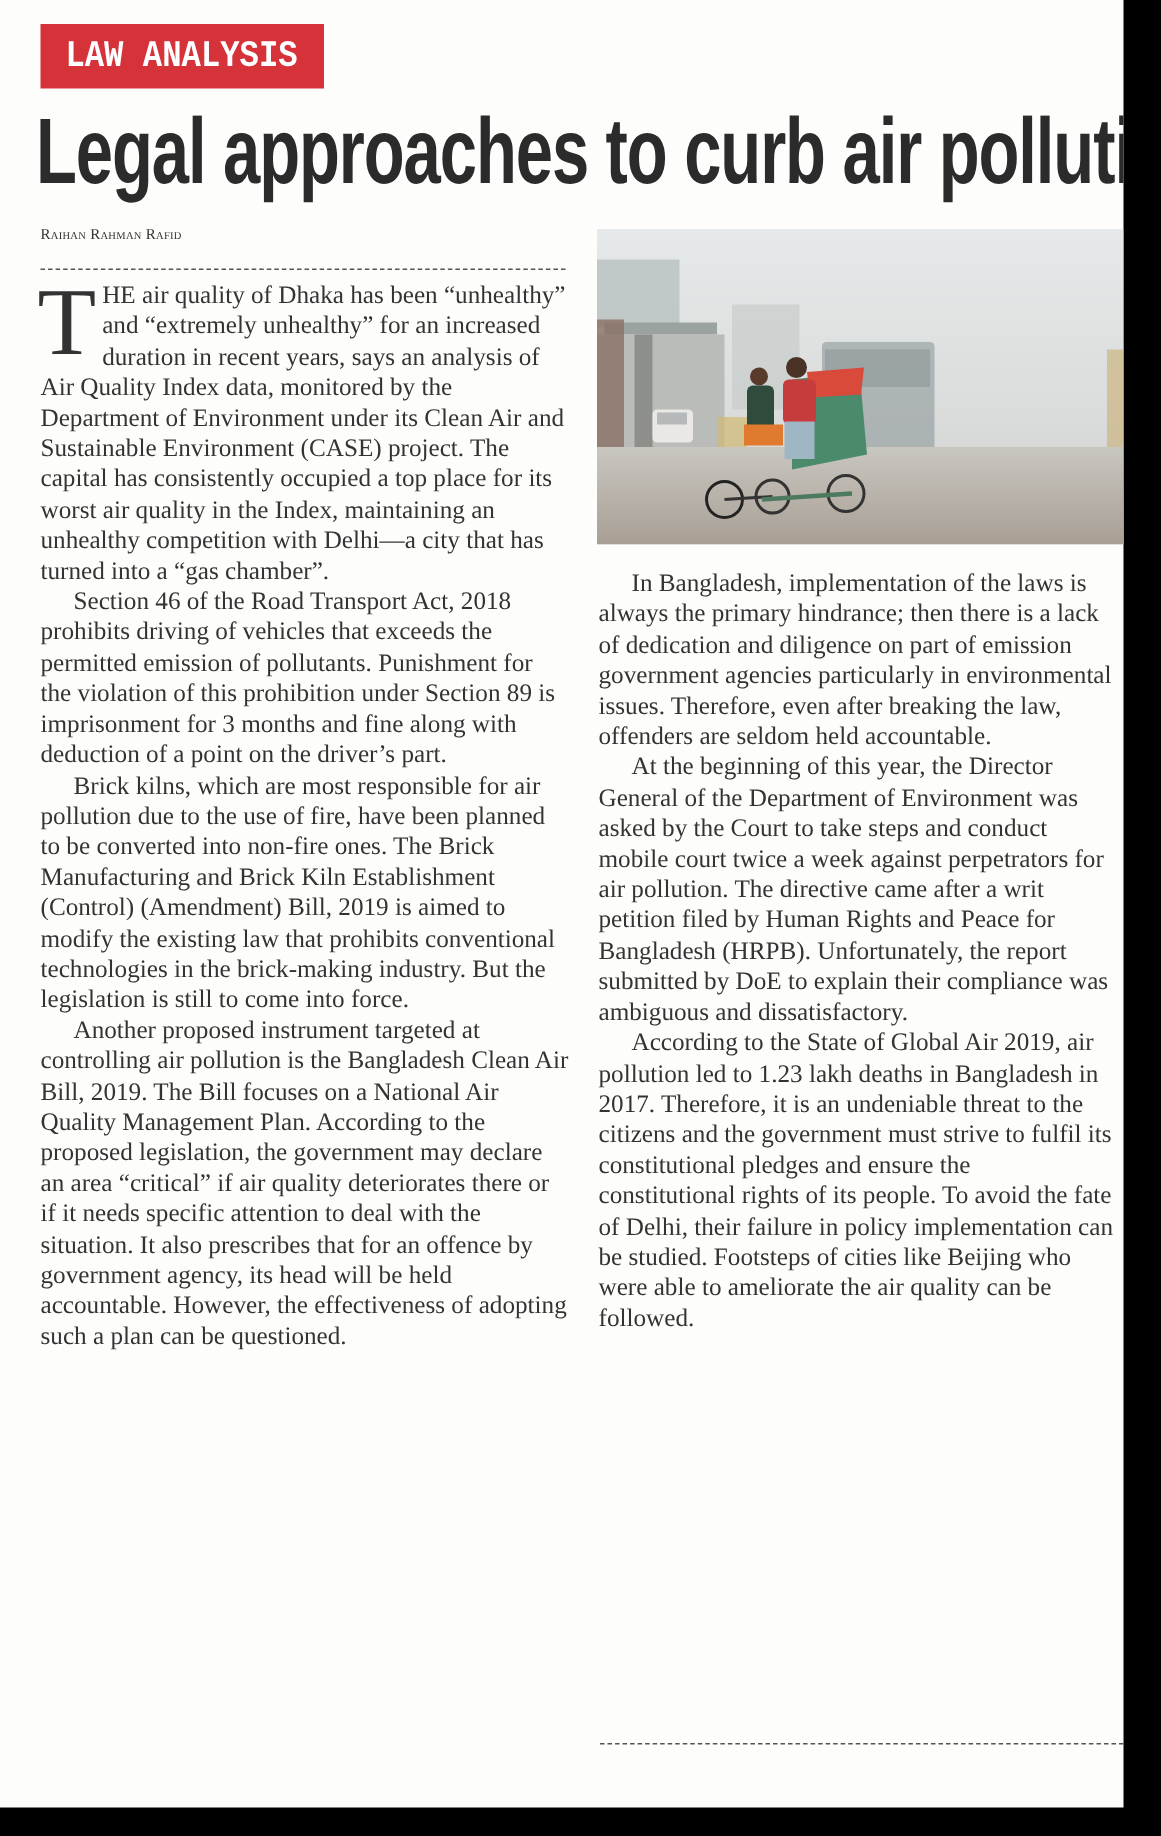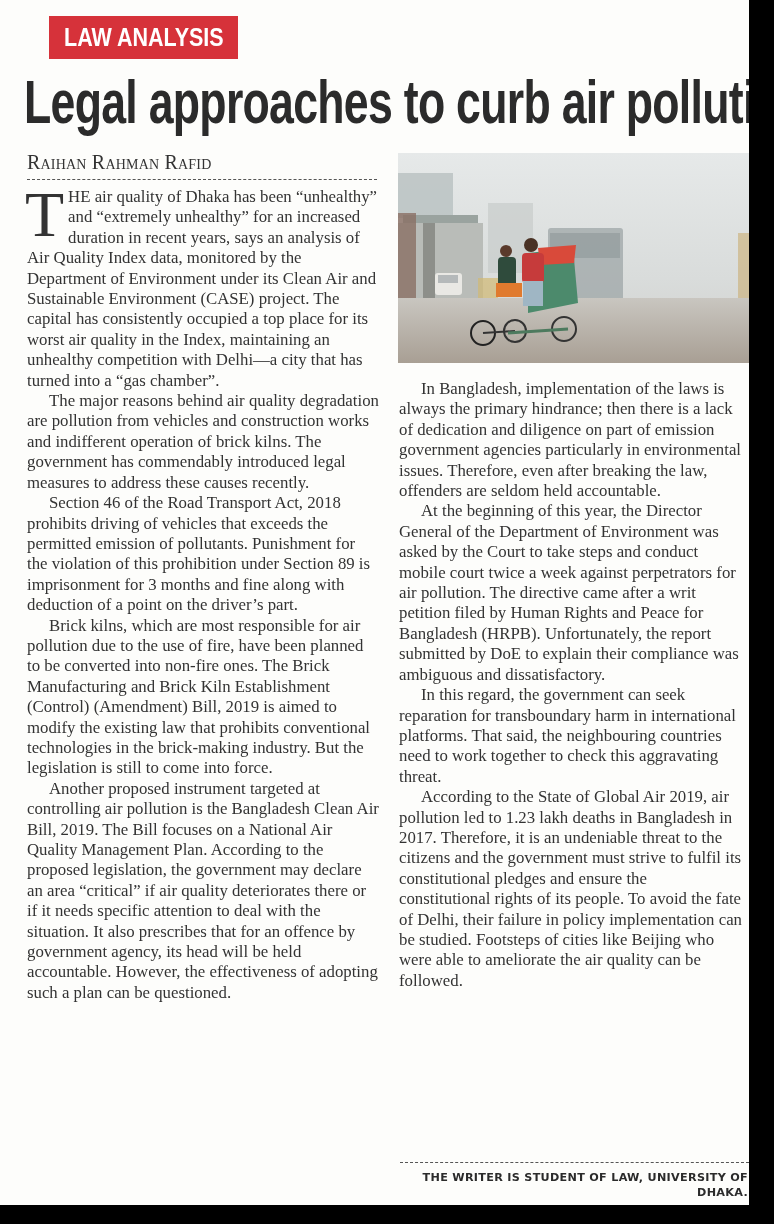--- a/index.html
+++ b/index.html
@@ -4,35 +4,34 @@
 <style>
   html, body { margin: 0; padding: 0; }
   body { width: 774px; height: 1224px; background: #000; position: relative; overflow: hidden; }
   .page {
     position: absolute; left: 0; top: 0; width: 749px; height: 1205px;
     background: #fdfdfb; overflow: hidden;
   }
   .kicker {
     position: absolute; left: 27px; top: 16px; width: 189px; height: 43px;
     background: #d6323a; color: #fff;
-    font-family: Liberation Sans, sans-serif; font-weight: bold; font-size: 25px;
+    font-family: Liberation Mono, monospace; font-weight: bold; font-size: 25px;
     line-height: 43px; text-align: center; letter-spacing: 0px;
     transform-origin: left center;
-    margin-left: 22px;
   }
   .kicker span { display: inline-block; transform: scaleX(0.86); }
   .headline {
     position: absolute; left: 24px; top: 64px; width: 740px;
     font-family: "Liberation Sans", sans-serif; font-weight: bold; font-size: 62px;
     color: #2b2b2b; line-height: 76px; white-space: nowrap;
     transform: scaleX(0.72); transform-origin: left top; letter-spacing: -1px;
   }
   .byline {
     position: absolute; left: 27px; top: 151px;
-    font-family: "Liberation Serif", serif; font-size: 20px; color: #333;
+    font-family: "Liberation Serif", serif; font-size: 10px; color: #333;
     font-variant: small-caps; letter-spacing: 0.2px;
   }
   .dash-rule {
     position: absolute; height: 0; border-top: 1.5px dashed #555;
   }
   .dash-left { left: 27px; top: 179px; width: 350px; }
   .dash-right { left: 400px; top: 1162px; width: 349px; }
   .col {
     position: absolute; font-family: "Liberation Serif", serif; font-size: 16.8px;
     line-height: 20.4px; color: #333;
@@ -67,21 +66,20 @@
   </div>
 
   <div class="headline">Legal approaches to curb air pollution</div>
 
   <div class="byline">Raihan Rahman Rafid</div>
 
   <div class="dash-rule dash-left"></div>
 
   <div class="col col-left">
     <p class="first"><span class="dropcap">T</span><span>HE air quality of Dhaka has been “unhealthy” and “extremely unhealthy” for an increased duration in recent years, says an analysis of Air Quality Index data, monitored by the Department of Environment under its Clean Air and Sustainable Environment (CASE) project. The capital has consistently occupied a top place for its worst air quality in the Index, maintaining an unhealthy competition with Delhi—a city that has turned into a “gas chamber”.</span></p>
-    <p>The major reasons behind air quality degradation are pollution from vehicles and construction works and indifferent operation of brick kilns. The government has commendably introduced legal measures to address these causes recently.</p>
     <p>Section 46 of the Road Transport Act, 2018 prohibits driving of vehicles that exceeds the permitted emission of pollutants. Punishment for the violation of this prohibition under Section 89 is imprisonment for 3 months and fine along with deduction of a point on the driver’s part.</p>
     <p>Brick kilns, which are most responsible for air pollution due to the use of fire, have been planned to be converted into non-fire ones. The Brick Manufacturing and Brick Kiln Establishment (Control) (Amendment) Bill, 2019 is aimed to modify the existing law that prohibits conventional technologies in the brick-making industry. But the legislation is still to come into force.</p>
     <p>Another proposed instrument targeted at controlling air pollution is the Bangladesh Clean Air Bill, 2019. The Bill focuses on a National Air Quality Management Plan. According to the proposed legislation, the government may declare an area “critical” if air quality deteriorates there or if it needs specific attention to deal with the situation. It also prescribes that for an offence by government agency, its head will be held accountable. However, the effectiveness of adopting such a plan can be questioned.</p>
   </div>
 
   <div class="photo">
     <svg width="351" height="210" viewBox="0 0 351 210">
       <defs>
         <linearGradient id="sky" x1="0" y1="0" x2="0" y2="1">
           <stop offset="0" stop-color="#e6e9e9"></stop>
@@ -126,20 +124,18 @@
       <rect x="98" y="130" width="26" height="14" fill="#e07a2e"></rect>
       <circle cx="133" cy="92" r="7" fill="#4a3225"></circle>
       <rect x="124" y="100" width="22" height="30" rx="4" fill="#c63b3b"></rect>
       <rect x="125" y="128" width="20" height="25" fill="#9fb6c4"></rect>
     </svg>
   </div>
 
   <div class="col col-right">
     <p>In Bangladesh, implementation of the laws is always the primary hindrance; then there is a lack of dedication and diligence on part of emission government agencies particularly in environmental issues. Therefore, even after breaking the law, offenders are seldom held accountable.</p>
     <p>At the beginning of this year, the Director General of the Department of Environment was asked by the Court to take steps and conduct mobile court twice a week against perpetrators for air pollution. The directive came after a writ petition filed by Human Rights and Peace for Bangladesh (HRPB). Unfortunately, the report submitted by DoE to explain their compliance was ambiguous and dissatisfactory.</p>
-    <p>In this regard, the government can seek reparation for transboundary harm in international platforms. That said, the neighbouring countries need to work together to check this aggravating threat.</p>
     <p>According to the State of Global Air 2019, air pollution led to 1.23 lakh deaths in Bangladesh in 2017. Therefore, it is an undeniable threat to the citizens and the government must strive to fulfil its constitutional pledges and ensure the constitutional rights of its people. To avoid the fate of Delhi, their failure in policy implementation can be studied. Footsteps of cities like Beijing who were able to ameliorate the air quality can be followed.</p>
   </div>
 
   <div class="dash-rule dash-right"></div>
 
-  <div class="credit">THE WRITER IS STUDENT OF LAW, UNIVERSITY OF DHAKA.</div>
 </div>
 
 </body></html>

